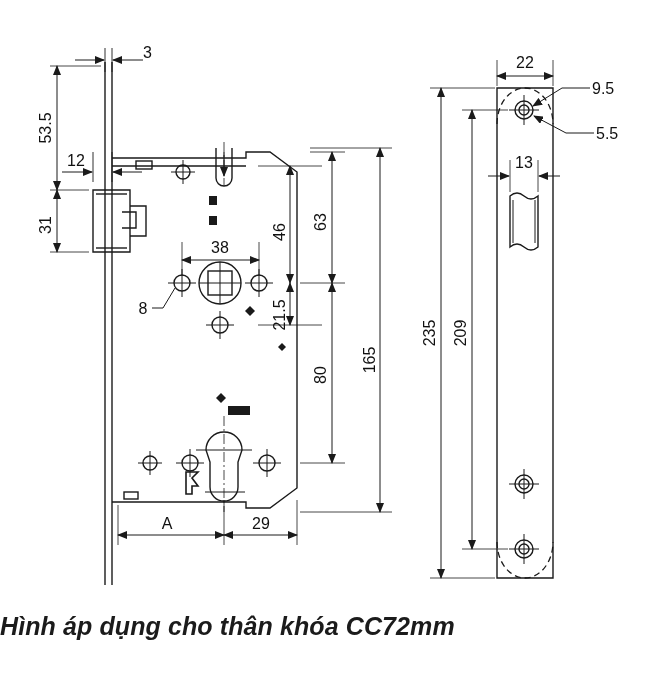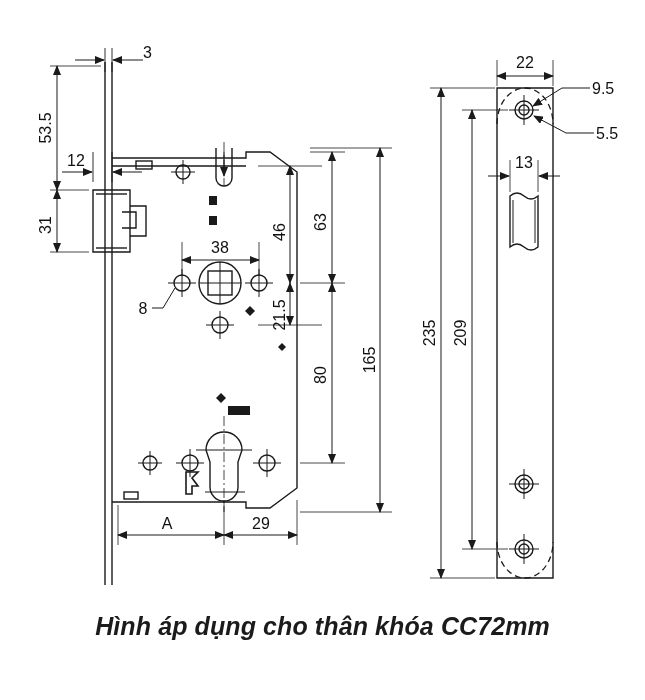--- a/index.html
+++ b/index.html
@@ -1,20 +1,20 @@
 <!DOCTYPE html>
 <html><head>
 <meta charset="utf-8">
 <style>
   html,body{margin:0;padding:0;background:#ffffff;}
   body{width:645px;height:700px;font-family:"Liberation Sans",sans-serif;color:#111;overflow:hidden;}
   #stage{position:relative;width:645px;height:700px;}
   svg#dwg{position:absolute;left:0;top:0;width:645px;height:700px;display:block;}
   .caption{
-    position:absolute;left:0;top:612px;width:645px;text-align:center;
+    position:absolute;left:0;top:612px;width:645px;text-align:left;
     font-family:"Liberation Sans",sans-serif;
     font-style:italic;font-weight:600;font-size:25px;color:#1b1b1b;
     letter-spacing:.1px;white-space:nowrap;
   }
   text{font-family:"Liberation Sans",sans-serif;fill:#111;}
   .dim{font-size:16px;}
 </style>
 </head>
 <body>
 

